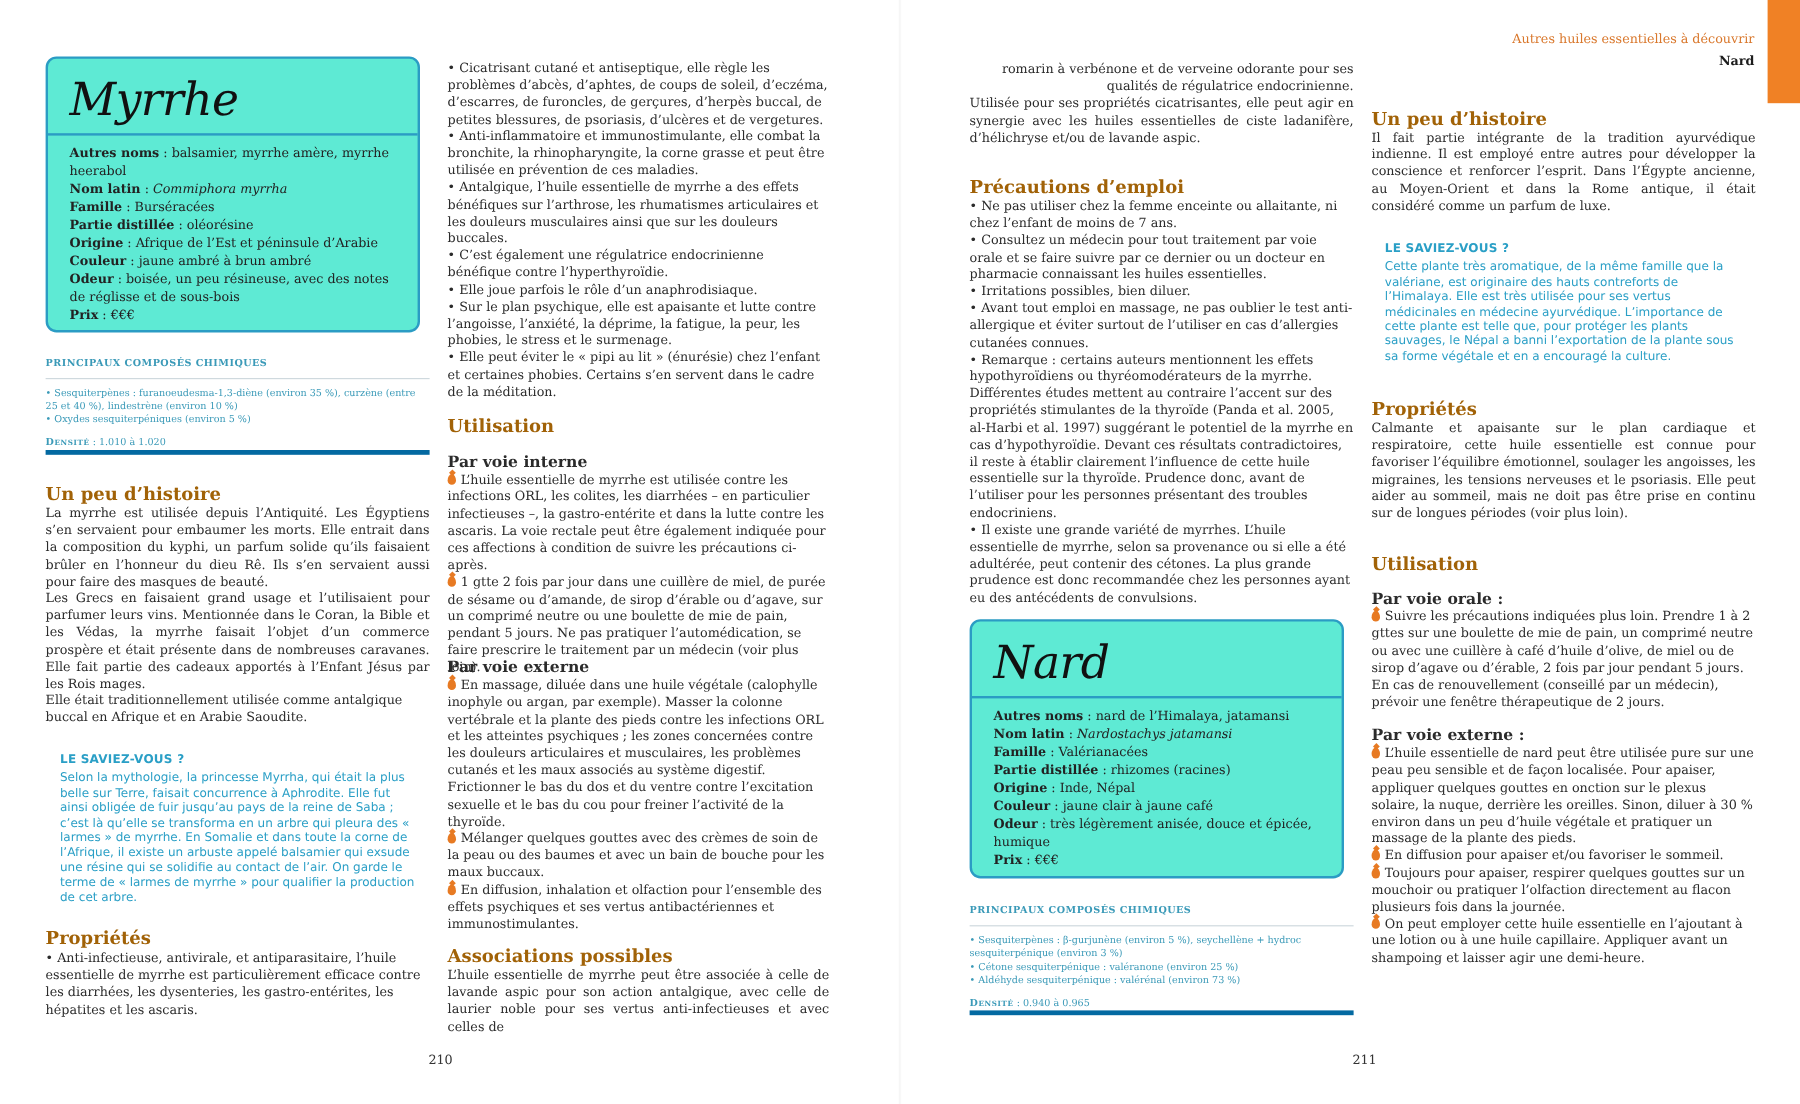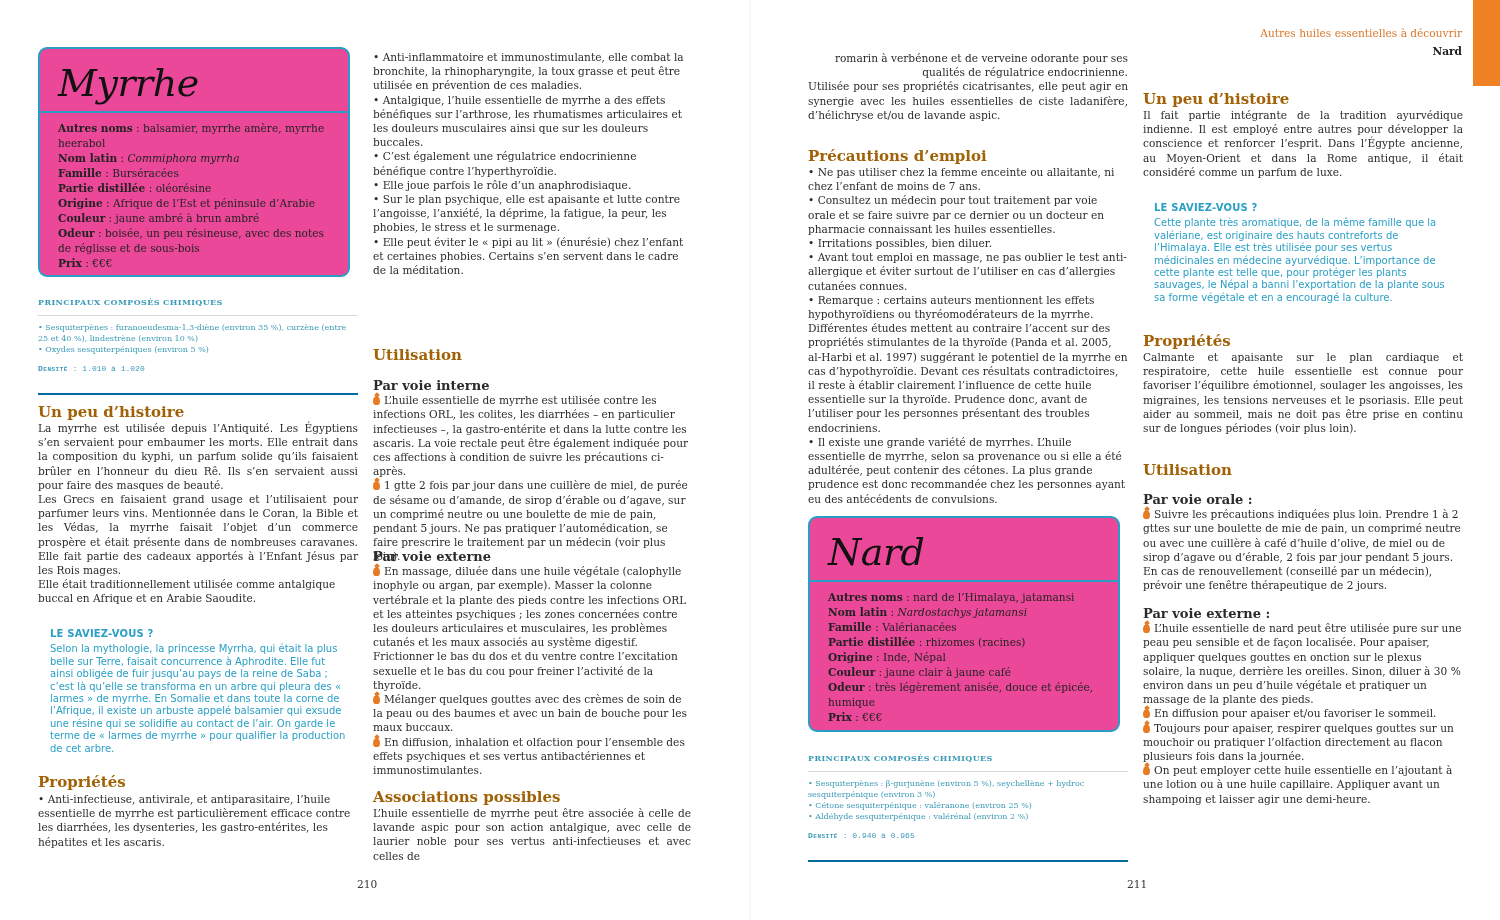--- a/index.html
+++ b/index.html
@@ -4,32 +4,32 @@
 <style>
   * { box-sizing: border-box; margin: 0; padding: 0; }
   html, body { width: 1500px; height: 920px; background: #ffffff; overflow: hidden; }
   body { position: relative; font-family: "DejaVu Serif", serif; color: #2b2b2b; }
 
   .col { position: absolute; font-size: 10.6px; line-height: 14.2px; }
   .col p { margin: 0; }
   .justify { text-align: justify; }
 
   
-  .card { position: absolute; border: 2px solid #2b9cc4; border-radius: 9px; background: #ec4899; }
+  .card { position: absolute; border: 2px solid #2b9cc4; border-radius: 9px; background: #5eead4; }
   .card-title { font-family: "DejaVu Serif", serif; font-style: italic; font-size: 38px; line-height: 56px; padding: 6px 0 0 18px; color: #111; height: 62px; letter-spacing: -0.5px; }
   .card-divider { border-top: 2px solid #2b9cc4; }
   .card-body { padding: 8px 14px 8px 18px; font-size: 10.6px; line-height: 15px; color: #222; }
   .card-body b { font-weight: bold; }
   .card-body i { font-style: italic; }
 
   
   .chem { position: absolute; font-size: 8px; line-height: 11px; color: #3b9ab8; }
   .chem-head { font-weight: bold; font-size: 8px; letter-spacing: 0.4px; padding-bottom: 7px; border-bottom: 1px solid #cfd9de; }
   .chem-list { padding: 6px 0 8px 0; }
-  .chem-dens { padding: 0 0 19px 0; border-bottom: 2px solid #0369a1; font-family: Liberation Mono, monospace; }
+  .chem-dens { padding: 0 0 1px 0; border-bottom: 4px solid #0369a1; }
   .chem-dens b { font-weight: bold; font-variant: small-caps; letter-spacing: 0.5px; }
 
   
   .h2 { position: absolute; font-family: "DejaVu Serif", serif; font-weight: bold; font-size: 15px; line-height: 18px; color: #a16207; }
   .sub { font-weight: bold; font-size: 13px; }
 
   
   .saviez { position: absolute; font-family: "DejaVu Sans", sans-serif; color: #2a9fc6; font-size: 10px; line-height: 12.4px; }
   .saviez-title { font-weight: bold; font-size: 10px; margin-bottom: 3px; letter-spacing: 0.2px; }
 
@@ -86,21 +86,22 @@
     <div class="saviez-title">LE SAVIEZ-VOUS ?</div>
     <div>Selon la mythologie, la princesse Myrrha, qui était la plus belle sur Terre, faisait concurrence à Aphrodite. Elle fut ainsi obligée de fuir jusqu’au pays de la reine de Saba ; c’est là qu’elle se transforma en un arbre qui pleura des « larmes » de myrrhe. En Somalie et dans toute la corne de l’Afrique, il existe un arbuste appelé balsamier qui exsude une résine qui se solidifie au contact de l’air. On garde le terme de « larmes de myrrhe » pour qualifier la production de cet arbre.</div>
   </div>
 
   <div class="h2" style="left:38px; top:773px;">Propriétés</div>
   <div class="col" style="left:38px; top:792px; width:320px;">
     <p>• <span>Anti-infectieuse, antivirale, et antiparasitaire, l’huile essentielle de myrrhe est particulièrement efficace contre les diarrhées, les dysenteries, les gastro-entérites, les hépatites et les ascaris.</span></p>
   </div>
 
   <div class="col" style="left:373px; top:50px; width:318px;">
-    <p>• <span>Anti-inflammatoire et immunostimulante, elle combat la bronchite, la rhinopharyngite, la toux grasse et peut être utilisée en prévention de ces maladies.</span></p>
+    <p>• <span>Cicatrisant cutané et antiseptique, elle règle les problèmes d’abcès, d’aphtes, de coups de soleil, d’eczéma, d’escarres, de furoncles, de gerçures, d’herpès buccal, de petites blessures, de psoriasis, d’ulcères et de vergetures.</span></p>
+    <p>• <span>Anti-inflammatoire et immunostimulante, elle combat la bronchite, la rhinopharyngite, la corne grasse et peut être utilisée en prévention de ces maladies.</span></p>
     <p>• <span>Antalgique, l’huile essentielle de myrrhe a des effets bénéfiques sur l’arthrose, les rhumatismes articulaires et les douleurs musculaires ainsi que sur les douleurs buccales.</span></p>
     <p>• <span>C’est également une régulatrice endocrinienne bénéfique contre l’hyperthyroïdie.</span></p>
     <p>• <span>Elle joue parfois le rôle d’un anaphrodisiaque.</span></p>
     <p>• <span>Sur le plan psychique, elle est apaisante et lutte contre l’angoisse, l’anxiété, la déprime, la fatigue, la peur, les phobies, le stress et le surmenage.</span></p>
     <p>• <span>Elle peut éviter le « pipi au lit » (énurésie) chez l’enfant et certaines phobies. Certains s’en servent dans le cadre de la méditation.</span></p>
   </div>
 
   <div class="h2" style="left:373px; top:346px;">Utilisation</div>
   <div class="col" style="left:373px; top:379px; width:318px;">
     <p class="sub">Par voie interne</p>
@@ -152,21 +153,21 @@
       <div><b>Odeur</b> : <span>très légèrement anisée, douce et épicée, humique</span></div>
       <div><b>Prix</b> : <span>€€€</span></div>
     </div>
   </div>
 
   <div class="chem" style="left:808px; top:753px; width:320px;">
     <div class="chem-head">PRINCIPAUX COMPOSÉS CHIMIQUES</div>
     <div class="chem-list">
       <div>• <span>Sesquiterpènes : β-gurjunène (environ 5 %), seychellène + hydroc sesquiterpénique (environ 3 %)</span></div>
       <div>• <span>Cétone sesquiterpénique : valéranone (environ 25 %)</span></div>
-      <div>• <span>Aldéhyde sesquiterpénique : valérénal (environ 2 %)</span></div>
+      <div>• <span>Aldéhyde sesquiterpénique : valérénal (environ 73 %)</span></div>
     </div>
     <div class="chem-dens"><b>Densité</b> : <span>0.940 à 0.965</span></div>
   </div>
 
   <div class="running-head" style="top:27px;">
     <div class="section">Autres huiles essentielles à découvrir</div>
     <div class="chapter">Nard</div>
   </div>
   <div class="orange-tab"></div>
 

